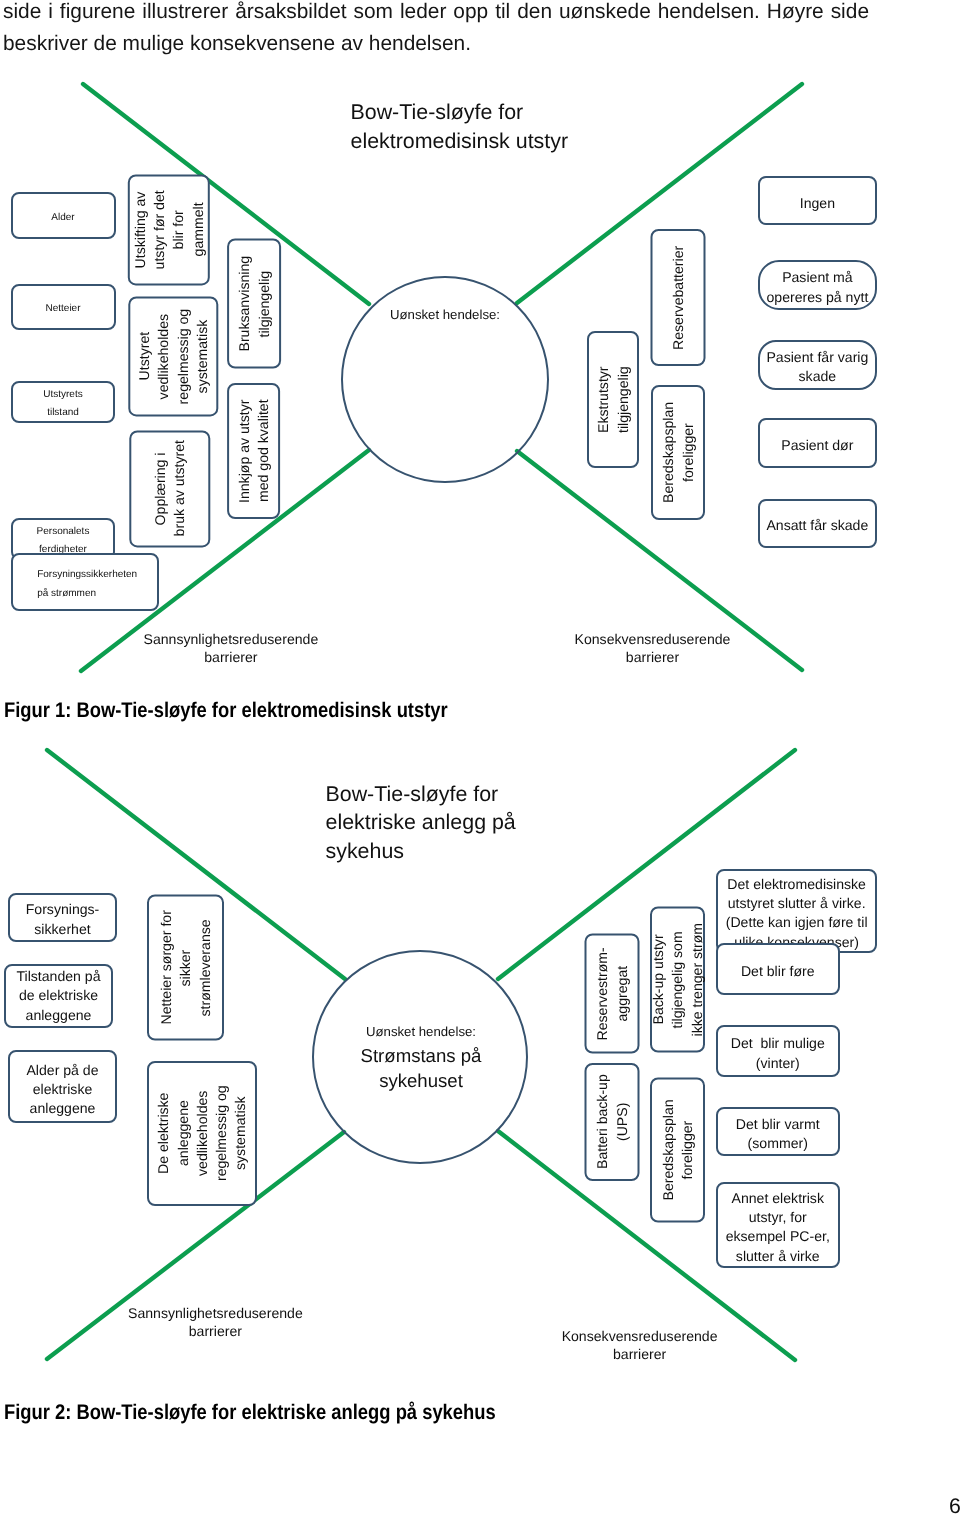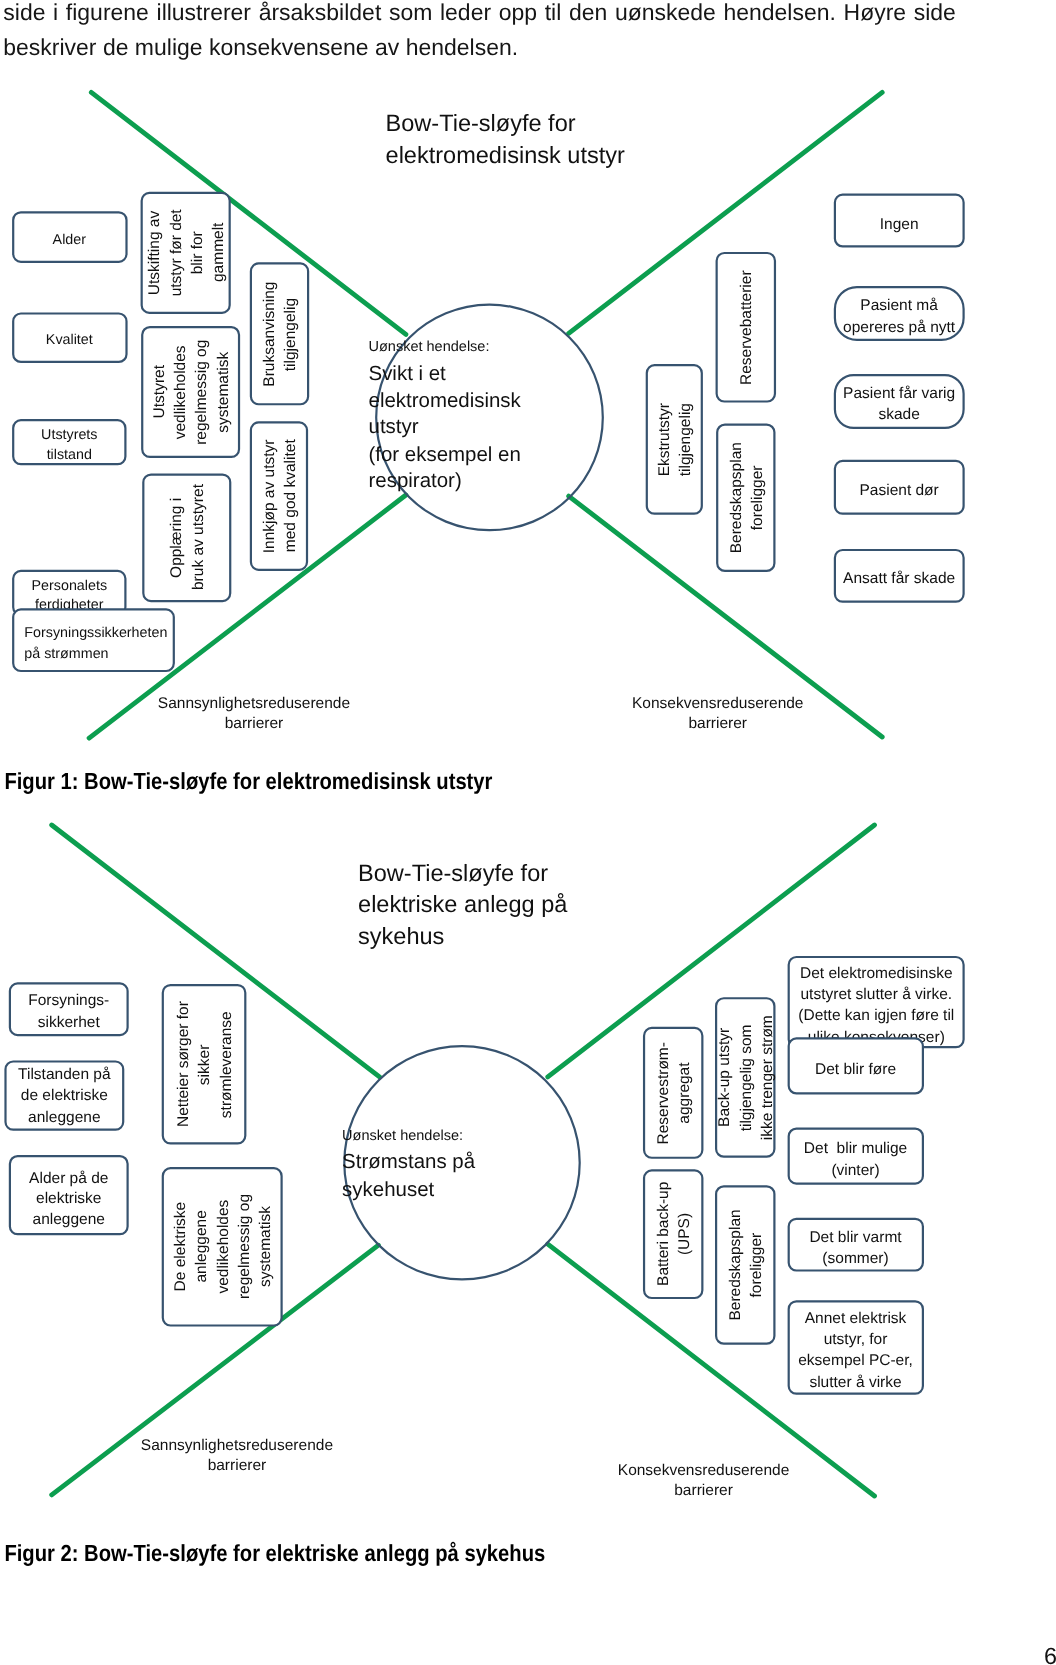--- a/index.html
+++ b/index.html
@@ -5,24 +5,24 @@
   html,body{margin:0;padding:0;}
   body{width:960px;height:1514px;background:#ffffff;font-family:"Liberation Sans",sans-serif;color:#000000;
        position:relative;overflow:hidden;-webkit-font-smoothing:antialiased;text-rendering:geometricPrecision;}
   .page{position:relative;width:784px;height:1514px;padding-left:36px;}
   .intro{position:absolute;left:3px;top:-25px;width:866px;font-size:20.9px;line-height:32.4px;color:#161616;
          text-align:justify;text-align-last:left;}
   svg.lines{position:absolute;left:0;top:0;width:960px;height:1514px;overflow:visible;pointer-events:none;}
   .box{position:absolute;box-sizing:border-box;border:2.5px solid #37536f;border-radius:8px;background:#ffffff;
        display:flex;align-items:center;justify-content:center;text-align:center;padding-top:5px;
        font-size:14.1px;line-height:19.3px;color:#111;white-space:pre-wrap;}
-  .box.tight{line-height:18.2px;font-size:13px;}
+  .box.tight{line-height:18.2px;font-size:10px;}
   .box.v{writing-mode:vertical-rl;transform:rotate(180deg);padding-top:0;padding-right:1px;}
   .circ{position:absolute;box-sizing:border-box;border:2.6px solid #37536f;border-radius:50%;}
-  .ctext{position:absolute;text-align:left;}
+  .ctext{position:absolute;text-align:center;}
   .ctext .ue{font-size:13.2px;line-height:24.4px;color:#111;}
   .ctext .main{font-size:18.6px;line-height:24.4px;color:#111;white-space:pre-line;}
   .cap{position:absolute;font-weight:bold;font-size:21.2px;line-height:26px;color:#000;
        transform:scaleX(0.867);transform-origin:left top;white-space:pre;}
   .blabel{position:absolute;text-align:center;font-size:14.1px;line-height:18.3px;color:#111;white-space:pre-line;}
   .dtitle{position:absolute;font-size:21.4px;line-height:28.9px;color:#111;white-space:pre-line;}
   .pnum{position:absolute;font-size:21.3px;line-height:21.3px;color:#111;}
 </style>
 </head>
 <body>
@@ -37,21 +37,21 @@
       <line x1="81" y1="671" x2="369" y2="450"></line>
       <line x1="517" y1="303" x2="802" y2="84"></line>
       <line x1="517" y1="451" x2="802" y2="670"></line>
     </g>
   </svg>
 
   <div class="dtitle" style="left:350.5px;top:98px;width:290px;">Bow-Tie-sløyfe for
 elektromedisinsk utstyr</div>
 
   <div class="box tight" style="left:10.5px;top:192px;width:105px;height:46.5px;">Alder</div>
-  <div class="box tight" style="left:10.5px;top:284px;width:105px;height:45.5px;">Kvalitet</div>
+  <div class="box tight" style="left:10.5px;top:284px;width:105px;height:45.5px;">Netteier</div>
   <div class="box tight" style="left:11px;top:380.5px;width:104px;height:42.5px;">Utstyrets
 tilstand</div>
   <div class="box tight" style="left:11px;top:475.5px;width:104px;height:42.5px;margin-top:42px;">Personalets
 ferdigheter</div>
   <div class="box tight" style="left:11px;top:553.25px;width:148.3px;height:57.5px;padding:5px 0 0 4px;text-align:left;">Forsyningssikkerheten
 på strømmen</div>
 
   <div class="box v" style="left:127.8px;top:174.3px;width:81.8px;height:111.4px;">Utskifting av
 utstyr før det
 blir for
@@ -64,25 +64,20 @@
 bruk av utstyret</div>
 
   <div class="box v" style="left:226.5px;top:239.2px;width:54.1px;height:129.5px;">Bruksanvisning
 tilgjengelig</div>
   <div class="box v" style="left:227.2px;top:382.7px;width:53.1px;height:136px;">Innkjøp av utstyr
 med god kvalitet</div>
 
   <div class="circ" style="left:341px;top:275.5px;width:207.5px;height:207px;"></div>
   <div class="ctext" style="left:335px;top:303px;width:220px;">
     <div class="ue">Uønsket hendelse:</div>
-    <div class="main">Svikt i et
-elektromedisinsk
-utstyr
-(for eksempel en
-respirator)</div>
   </div>
 
   <div class="box v" style="left:586.5px;top:330.5px;width:52px;height:137px;">Ekstrutstyr
 tilgjengelig</div>
   <div class="box v" style="left:650.5px;top:229px;width:54.5px;height:137px;">Reservebatterier</div>
   <div class="box v" style="left:651px;top:385px;width:54px;height:135px;">Beredskapsplan
 foreligger</div>
 
   <div class="box" style="left:757.7px;top:176.4px;width:119.4px;height:49px;">Ingen</div>
   <div class="box" style="left:757.7px;top:259.7px;width:119.4px;height:50.8px;border-radius:21px;">Pasient må

